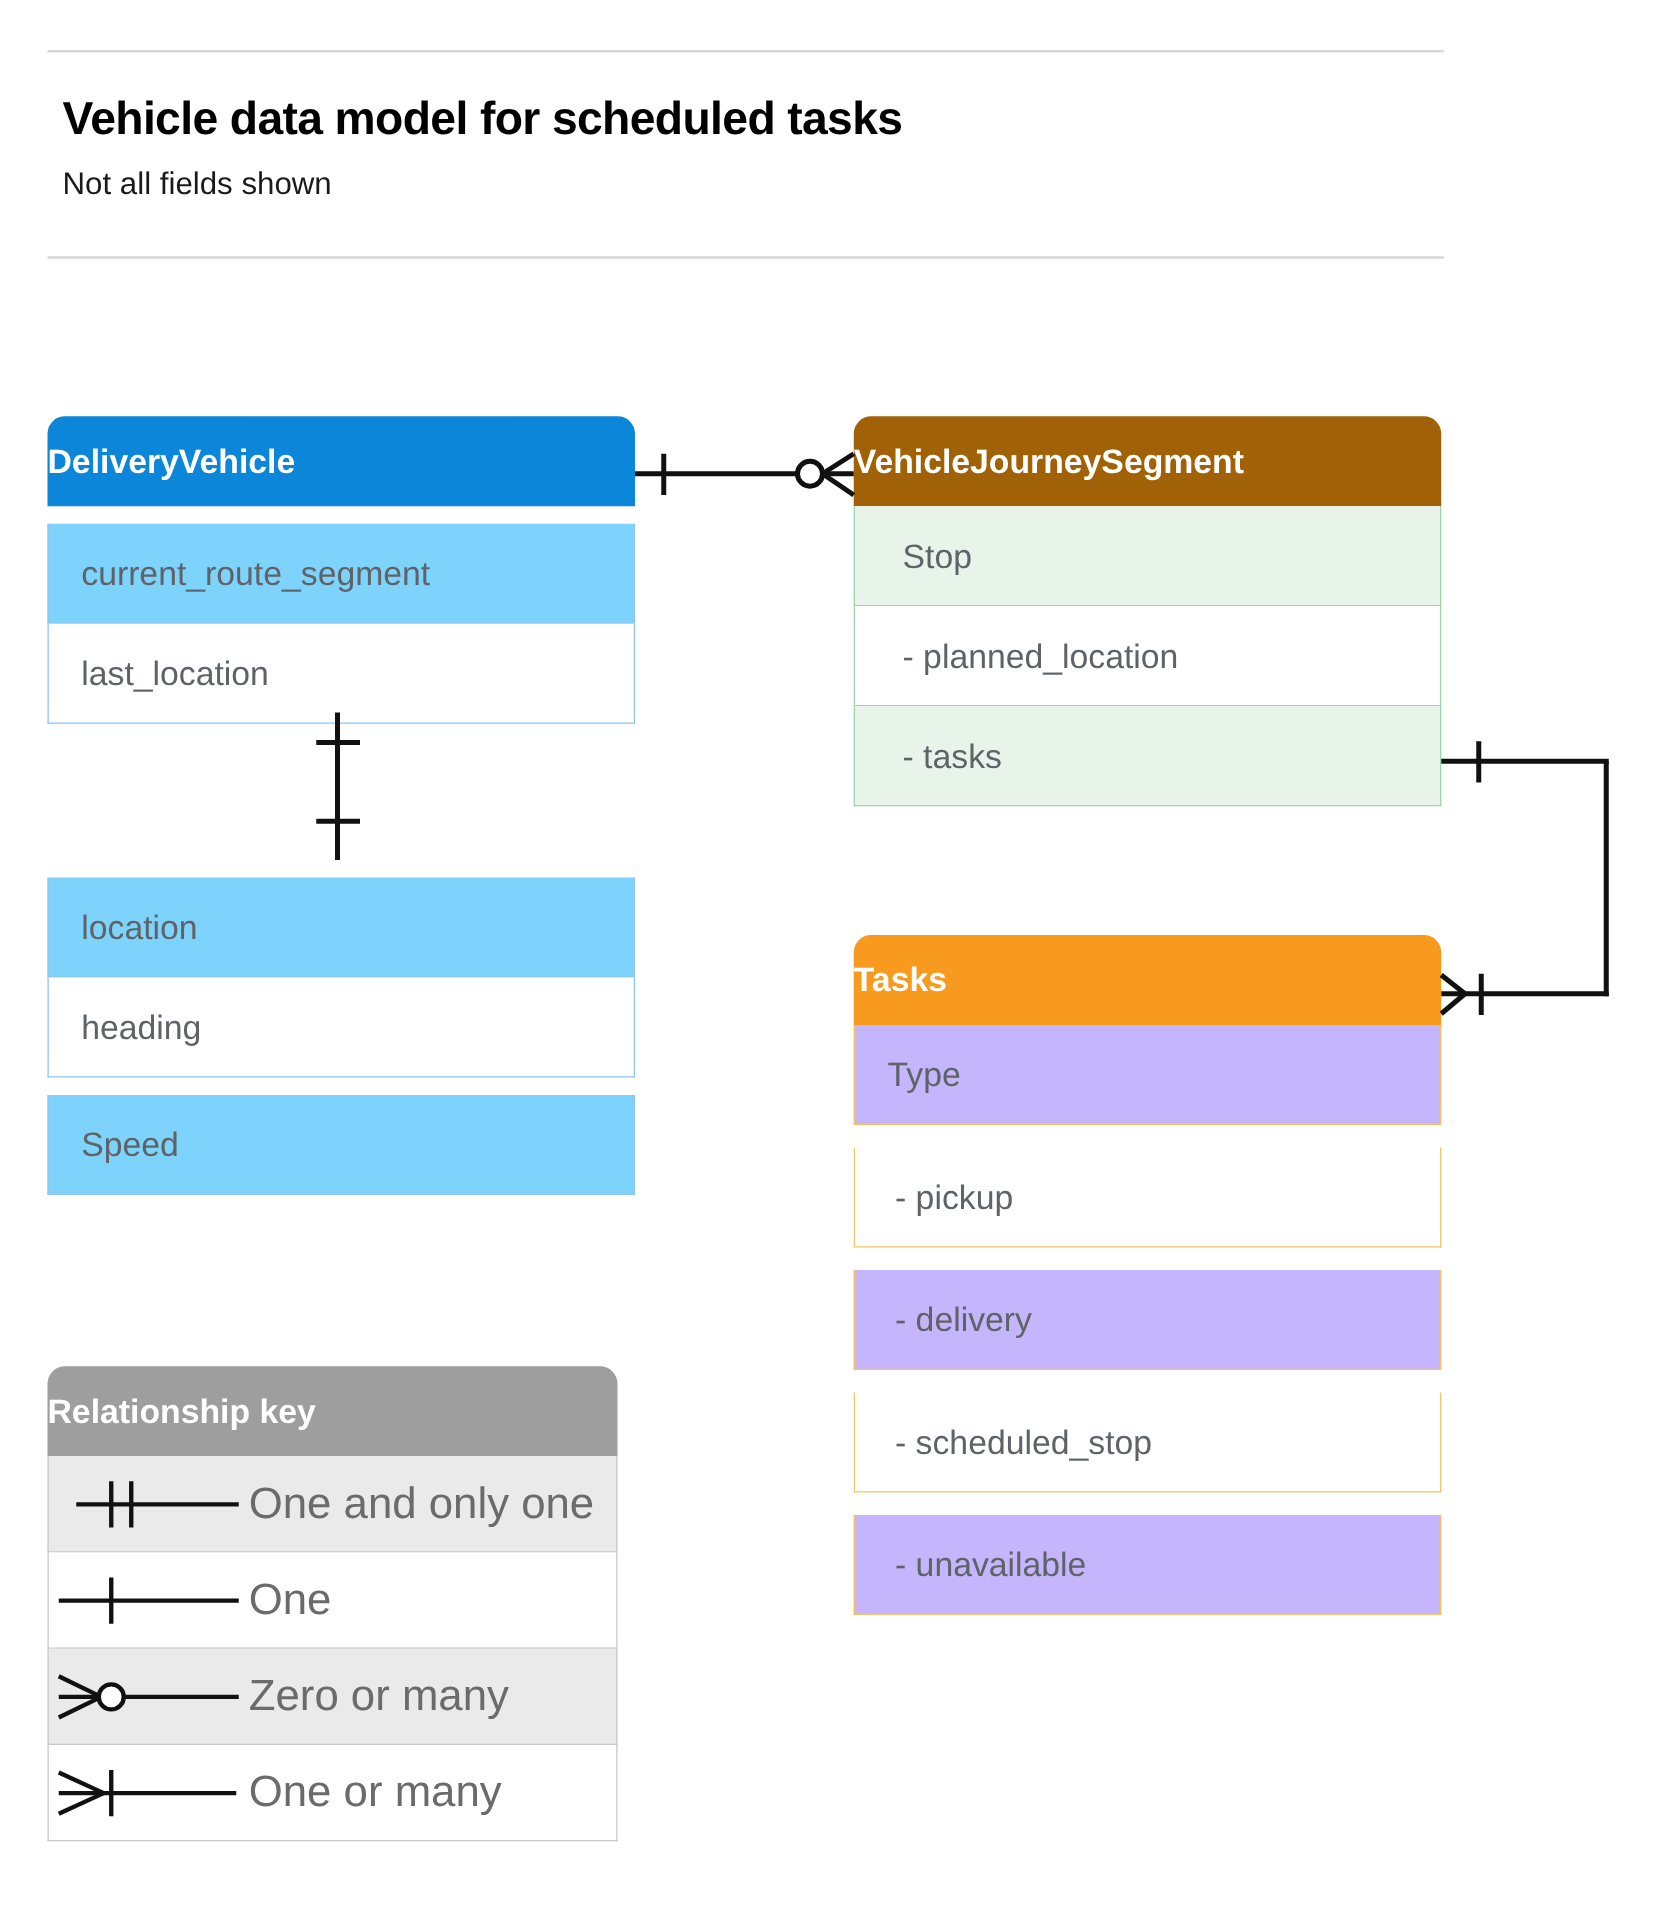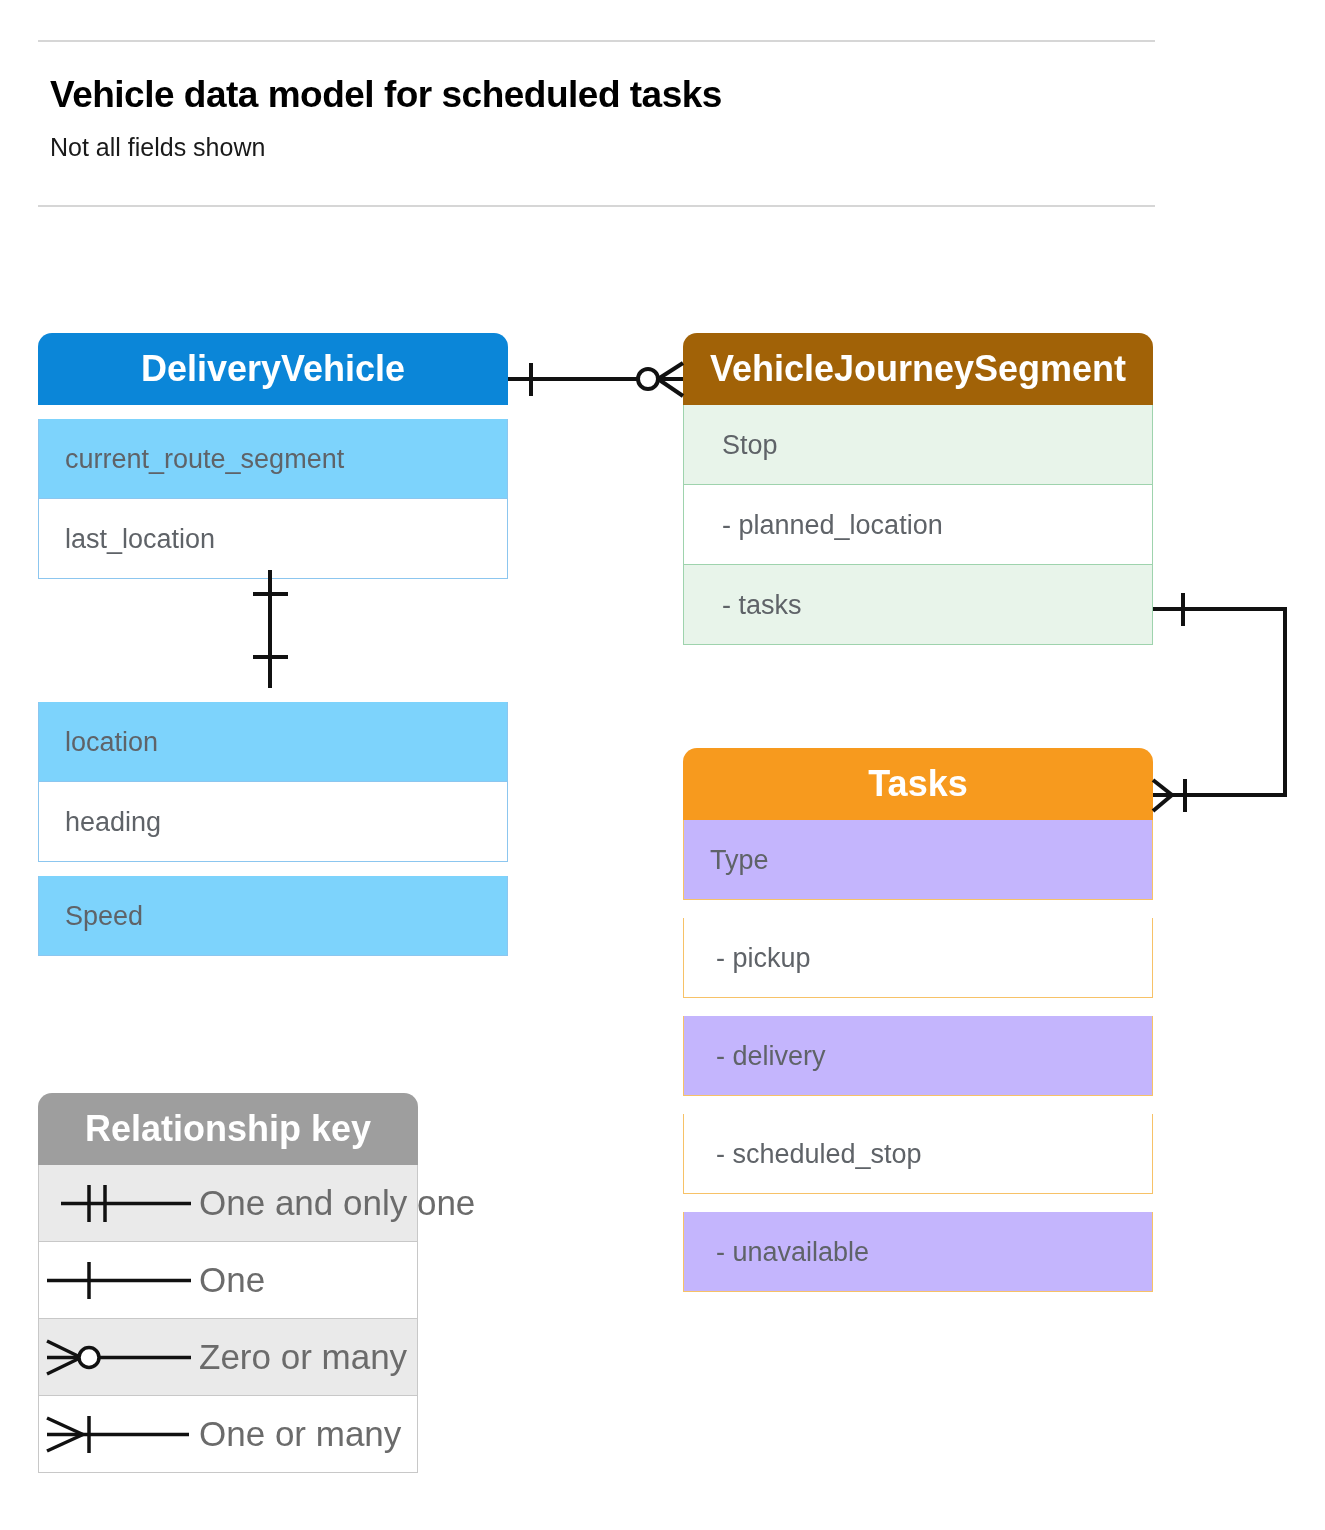--- a/index.html
+++ b/index.html
@@ -49,23 +49,23 @@
 
   
   .entity {
     position: absolute;
     box-sizing: border-box;
     border-radius: 14px 14px 4px 4px;
   }
   .entity-header {
     height: 72px;
     line-height: 72px;
-    text-align: center;
+    text-align: left;
     color: #ffffff;
-    font-size: 36px;
+    font-size: 27px;
     font-weight: bold;
     border-radius: 14px 14px 0 0;
     white-space: nowrap;
     overflow: hidden;
   }
   .entity-row {
     height: 80px;
     line-height: 80px;
     box-sizing: border-box;
     padding-left: 26px;
@@ -108,21 +108,21 @@
   #entity-delivery-vehicle { left: 38px; top: 333px; width: 470px; }
   #entity-vehicle-journey-segment { left: 683px; top: 333px; width: 470px; }
   #entity-delivery-vehicle-location { left: 38px; top: 688px; width: 470px; }
   #entity-tasks { left: 683px; top: 748px; width: 470px; }
 
   
   #legend {
     position: absolute;
     left: 38px;
     top: 1093px;
-    width: 380px;
+    width: 456px;
     border-radius: 14px 14px 4px 4px;
   }
   #legend .entity-header { background: #9e9e9e; }
   .legend-row {
     height: 77px;
     box-sizing: border-box;
     border: 1px solid #c8c8c8;
     border-top: none;
     background: #ffffff;
     display: flex;

